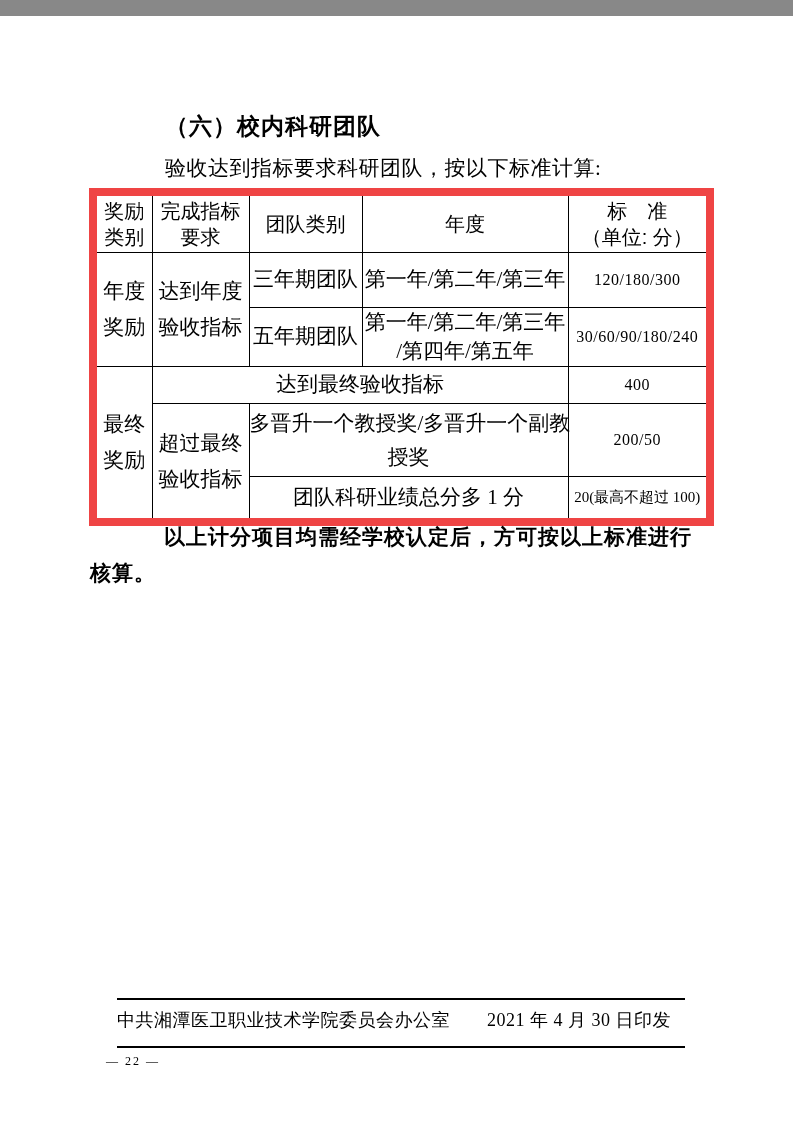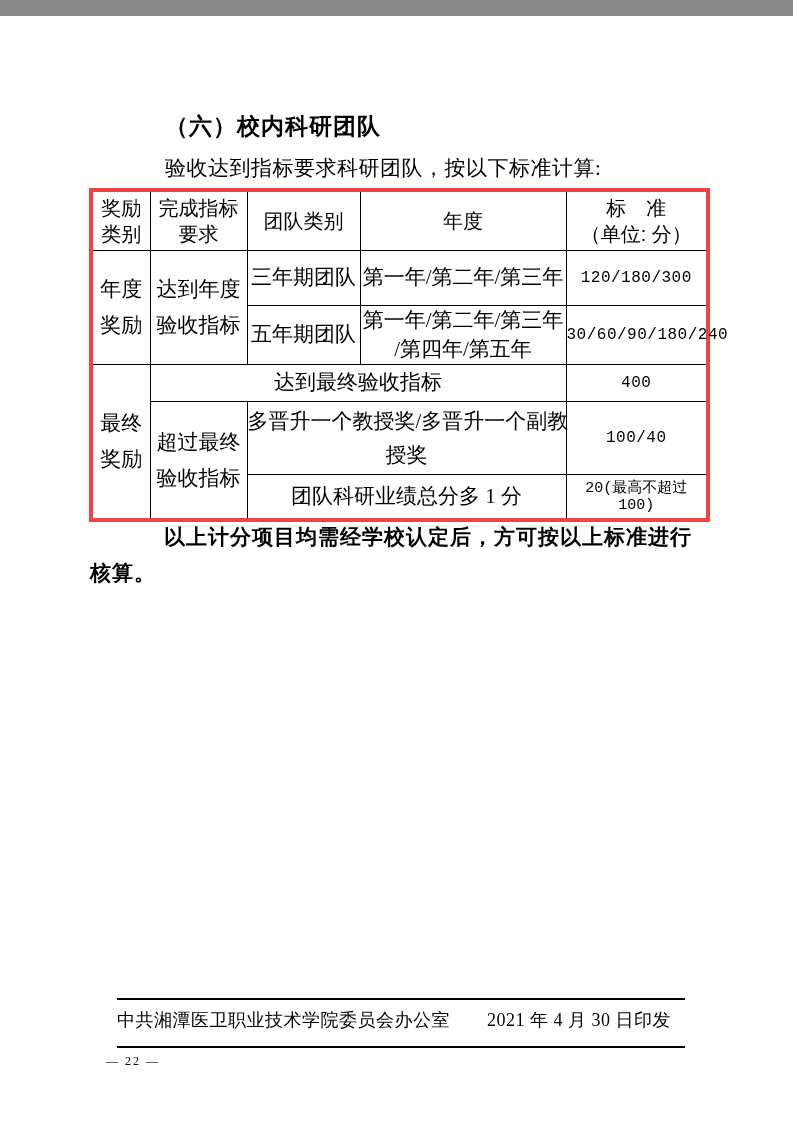--- a/index.html
+++ b/index.html
@@ -30,39 +30,39 @@
     letter-spacing: 0.5px;
     white-space: nowrap;
     text-align: right;
   }
   table.score-table {
     position: absolute;
     left: 89px; top: 172px;
     width: 617px;
     border-collapse: collapse;
     table-layout: fixed;
-    border: 4px solid #ef4444;
+    border: 8px solid #ef4444;
   }
   table.score-table td, table.score-table th {
     border: 1.5px solid #000;
     text-align: center;
     vertical-align: middle;
     padding: 0;
     font-weight: normal;
   }
   .hcell {
     font-family: "Liberation Sans", sans-serif;
     font-weight: 700;
     font-size: 20px;
     line-height: 26px;
   }
   .cjk { font-size: 21px; line-height: 29px; }
   .loose div { line-height: 36px; }
   .num {
-    font-family: Liberation Mono, monospace;
+    font-family: Liberation Serif, serif;
     font-size: 16px;
     letter-spacing: 0.5px;
   }
   .num-small { font-size: 15px; letter-spacing: 0; }
   .line { white-space: nowrap; }
   .yearsline { line-height: 29px; }
   .promoline { line-height: 34px; }
   .note {
     position: absolute;
     left: 90px; top: 503px;
@@ -179,21 +179,21 @@
     </tr>
     <tr style="height:73px">
       <td class="cjk loose" rowspan="2">
         <div class="line">超过最终</div>
         <div class="line">验收指标</div>
       </td>
       <td class="cjk" colspan="2">
         <div class="line promoline">多晋升一个教授奖/多晋升一个副教</div>
         <div class="line promoline">授奖</div>
       </td>
-      <td class="num">100/40</td>
+      <td class="num">200/50</td>
     </tr>
     <tr style="height:46px">
       <td class="cjk" colspan="2">
         <div class="line">团队科研业绩总分多 1 分</div>
       </td>
       <td class="num num-small">20(最高不超过 100)</td>
     </tr>
   </tbody>
     </table>
 

